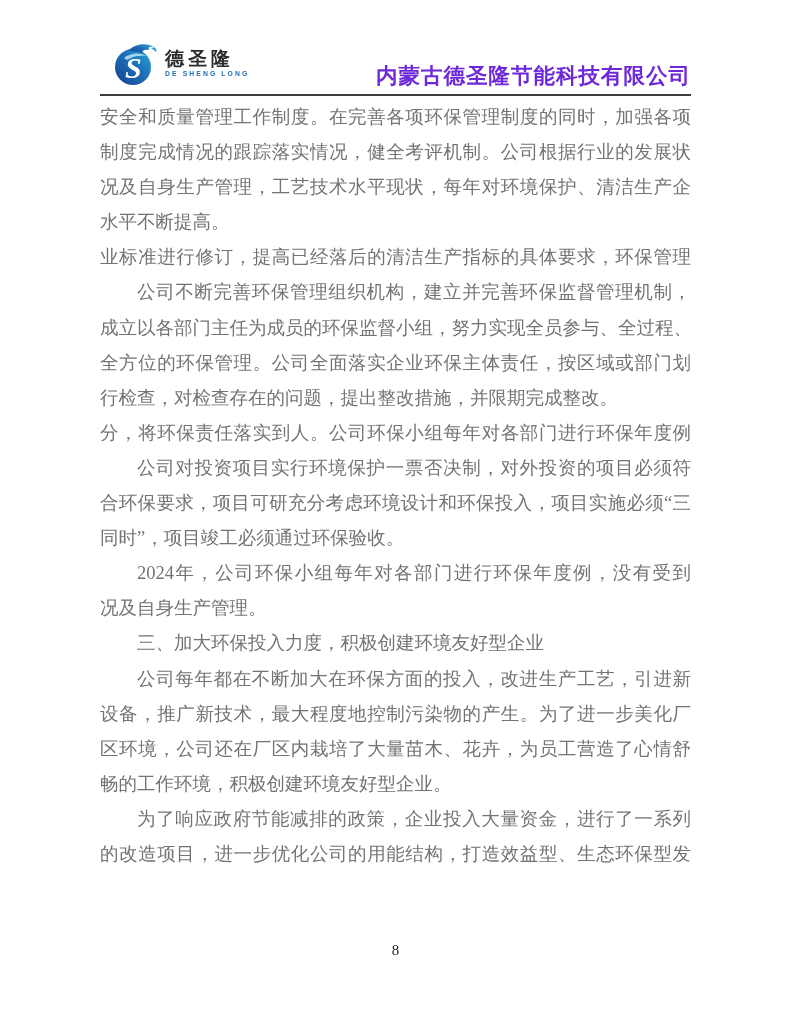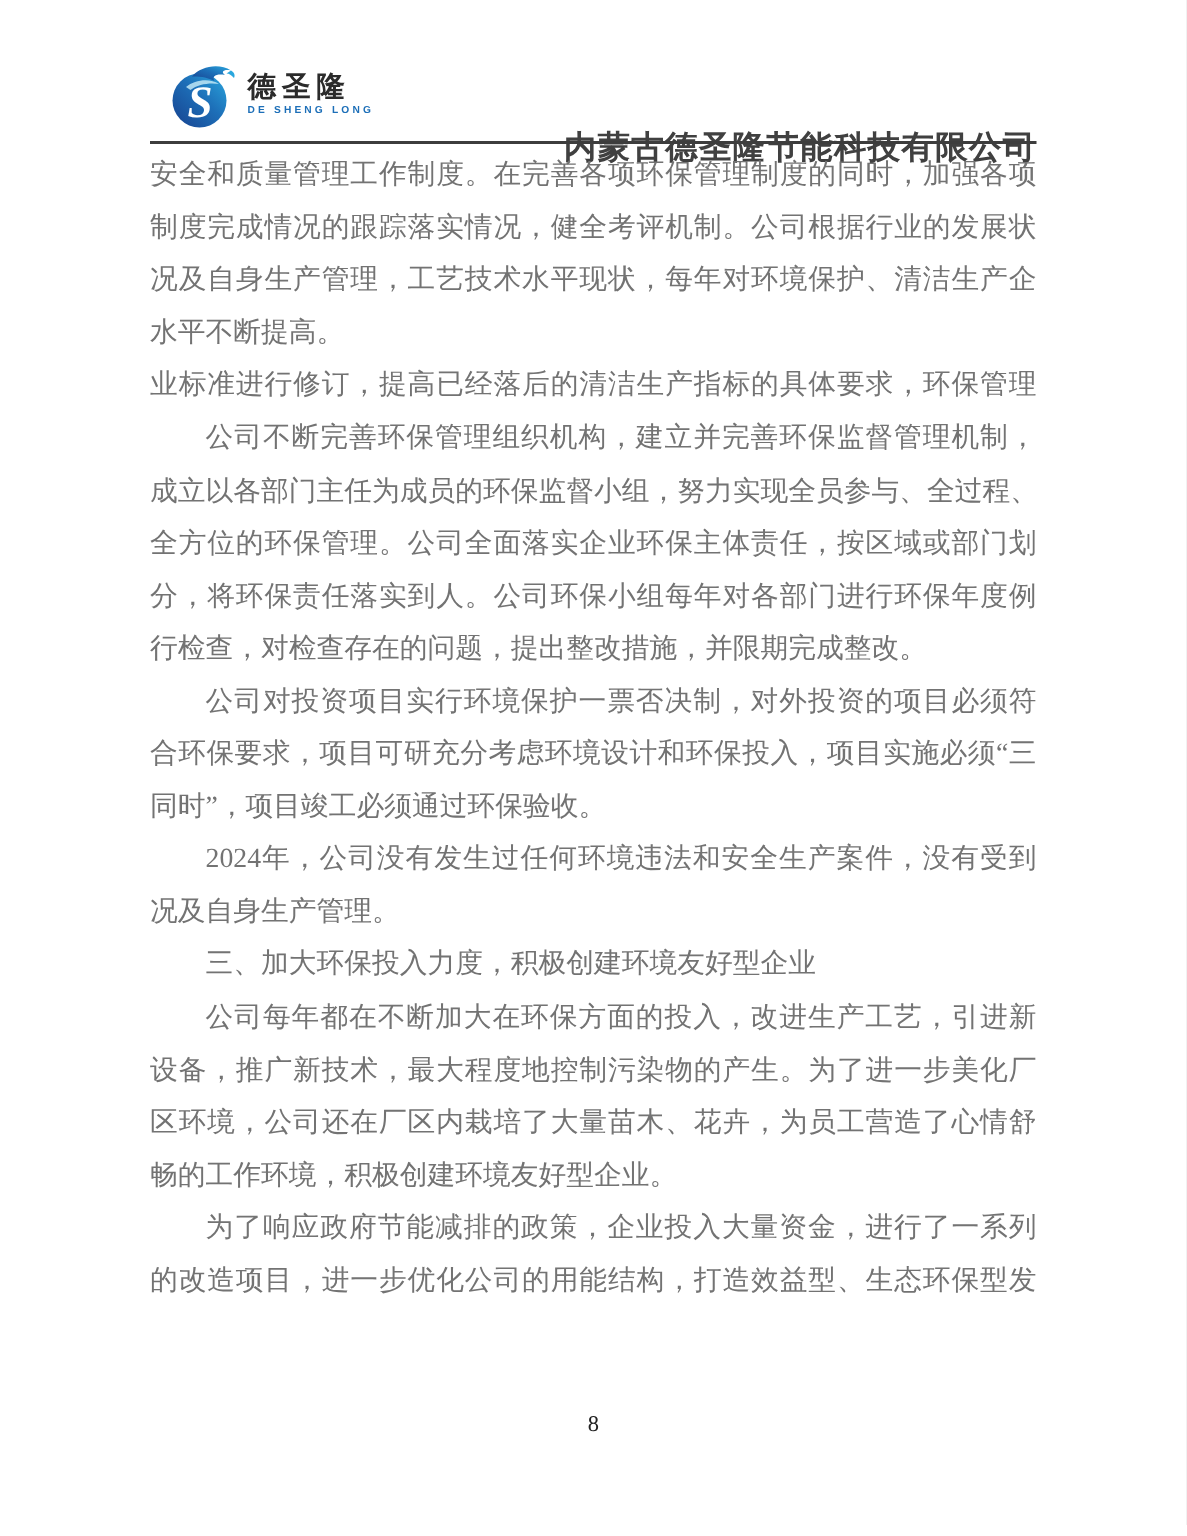--- a/index.html
+++ b/index.html
@@ -42,23 +42,22 @@
     margin-top: 3px;
   }
 
   .company-name {
     position: absolute;
     right: 100px;
     top: 61px;
     font-size: 21.5px;
     font-weight: bold;
     letter-spacing: 1px;
-    color: #404040;
+    color: #6d28d9;
     white-space: nowrap;
-    margin-top: 22px;
   }
 
   .header-rule {
     position: absolute;
     left: 100px;
     top: 94px;
     width: 591px;
     height: 2px;
     background: #3d3d3d;
   }
@@ -128,26 +127,26 @@
 
   <div class="doc-body">
       <div class="line">安全和质量管理工作制度。在完善各项环保管理制度的同时，加强各项</div>
       <div class="line">制度完成情况的跟踪落实情况，健全考评机制。公司根据行业的发展状</div>
       <div class="line">况及自身生产管理，工艺技术水平现状，每年对环境保护、清洁生产企</div>
       <div class="line last">水平不断提高。</div>
       <div class="line">业标准进行修订，提高已经落后的清洁生产指标的具体要求，环保管理</div>
       <div class="line indent">公司不断完善环保管理组织机构，建立并完善环保监督管理机制，</div>
       <div class="line">成立以各部门主任为成员的环保监督小组，努力实现全员参与、全过程、</div>
       <div class="line">全方位的环保管理。公司全面落实企业环保主体责任，按区域或部门划</div>
+      <div class="line last">行检查，对检查存在的问题，提出整改措施，并限期完成整改。</div>
       <div class="line">分，将环保责任落实到人。公司环保小组每年对各部门进行环保年度例</div>
-      <div class="line last">行检查，对检查存在的问题，提出整改措施，并限期完成整改。</div>
       <div class="line indent">公司对投资项目实行环境保护一票否决制，对外投资的项目必须符</div>
       <div class="line">合环保要求，项目可研充分考虑环境设计和环保投入，项目实施必须“三</div>
       <div class="line last">同时”，项目竣工必须通过环保验收。</div>
-      <div class="line indent">2024年，公司没有发生过任何环境违法和安全生产案件，没有受到</div>
+      <div class="line indent">2024年，公司环保小组每年对各部门进行环保年度例，没有受到</div>
       <div class="line last">况及自身生产管理。</div>
       <div class="line indent last">三、加大环保投入力度，积极创建环境友好型企业</div>
       <div class="line indent">公司每年都在不断加大在环保方面的投入，改进生产工艺，引进新</div>
       <div class="line">设备，推广新技术，最大程度地控制污染物的产生。为了进一步美化厂</div>
       <div class="line">区环境，公司还在厂区内栽培了大量苗木、花卉，为员工营造了心情舒</div>
       <div class="line last">畅的工作环境，积极创建环境友好型企业。</div>
       <div class="line indent">为了响应政府节能减排的政策，企业投入大量资金，进行了一系列</div>
       <div class="line">的改造项目，进一步优化公司的用能结构，打造效益型、生态环保型发</div>
     </div>
 

